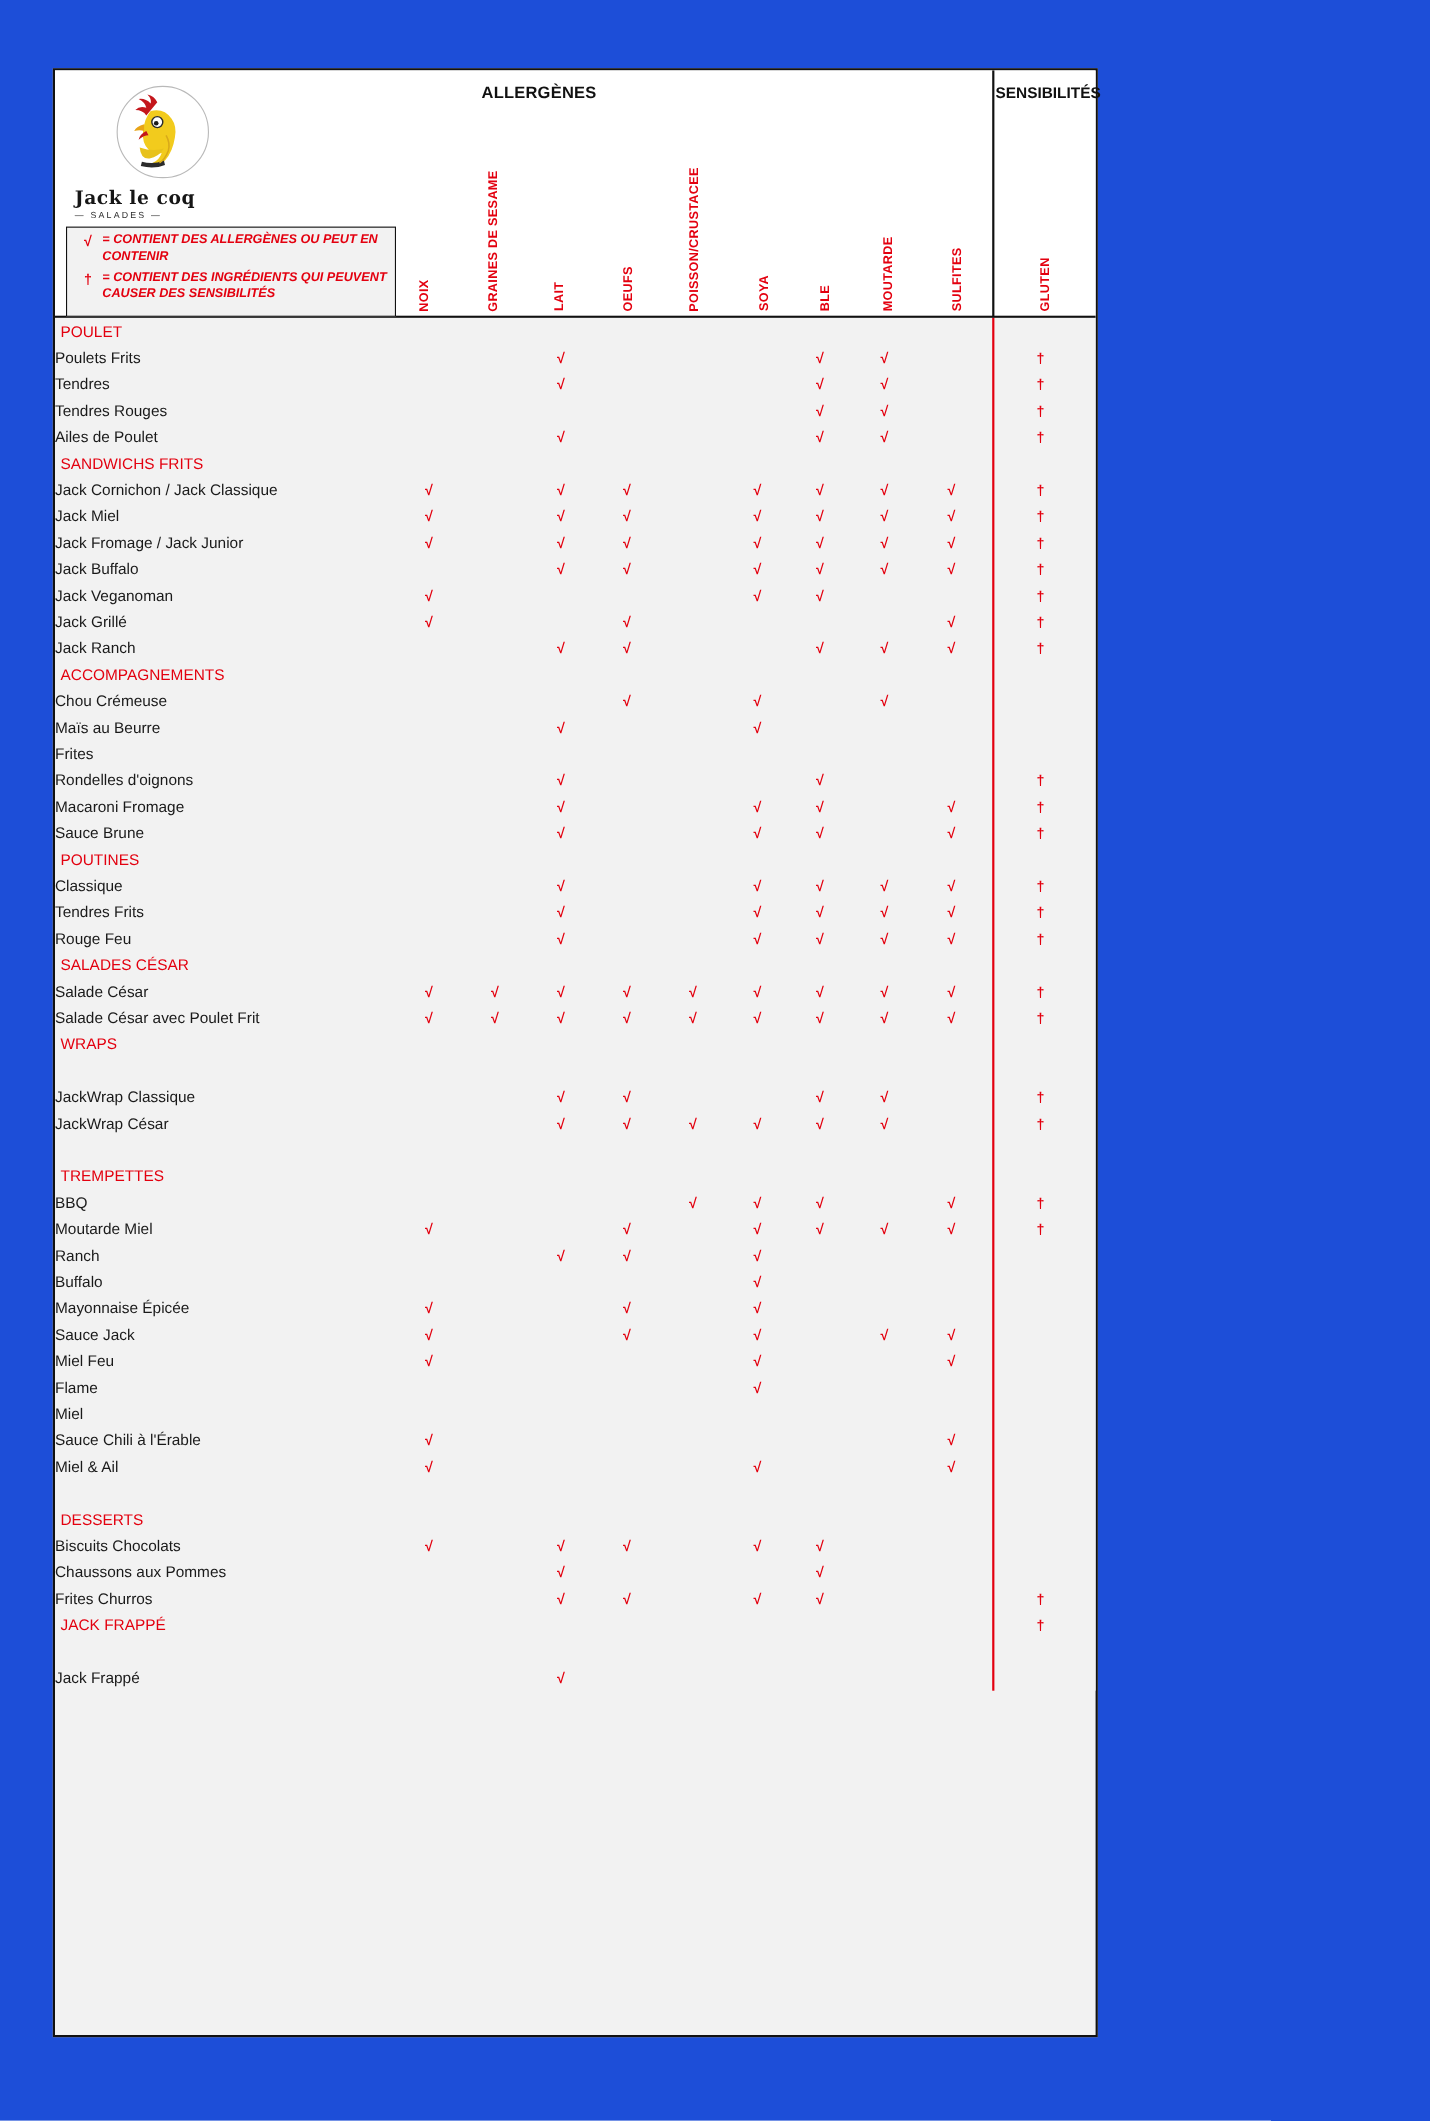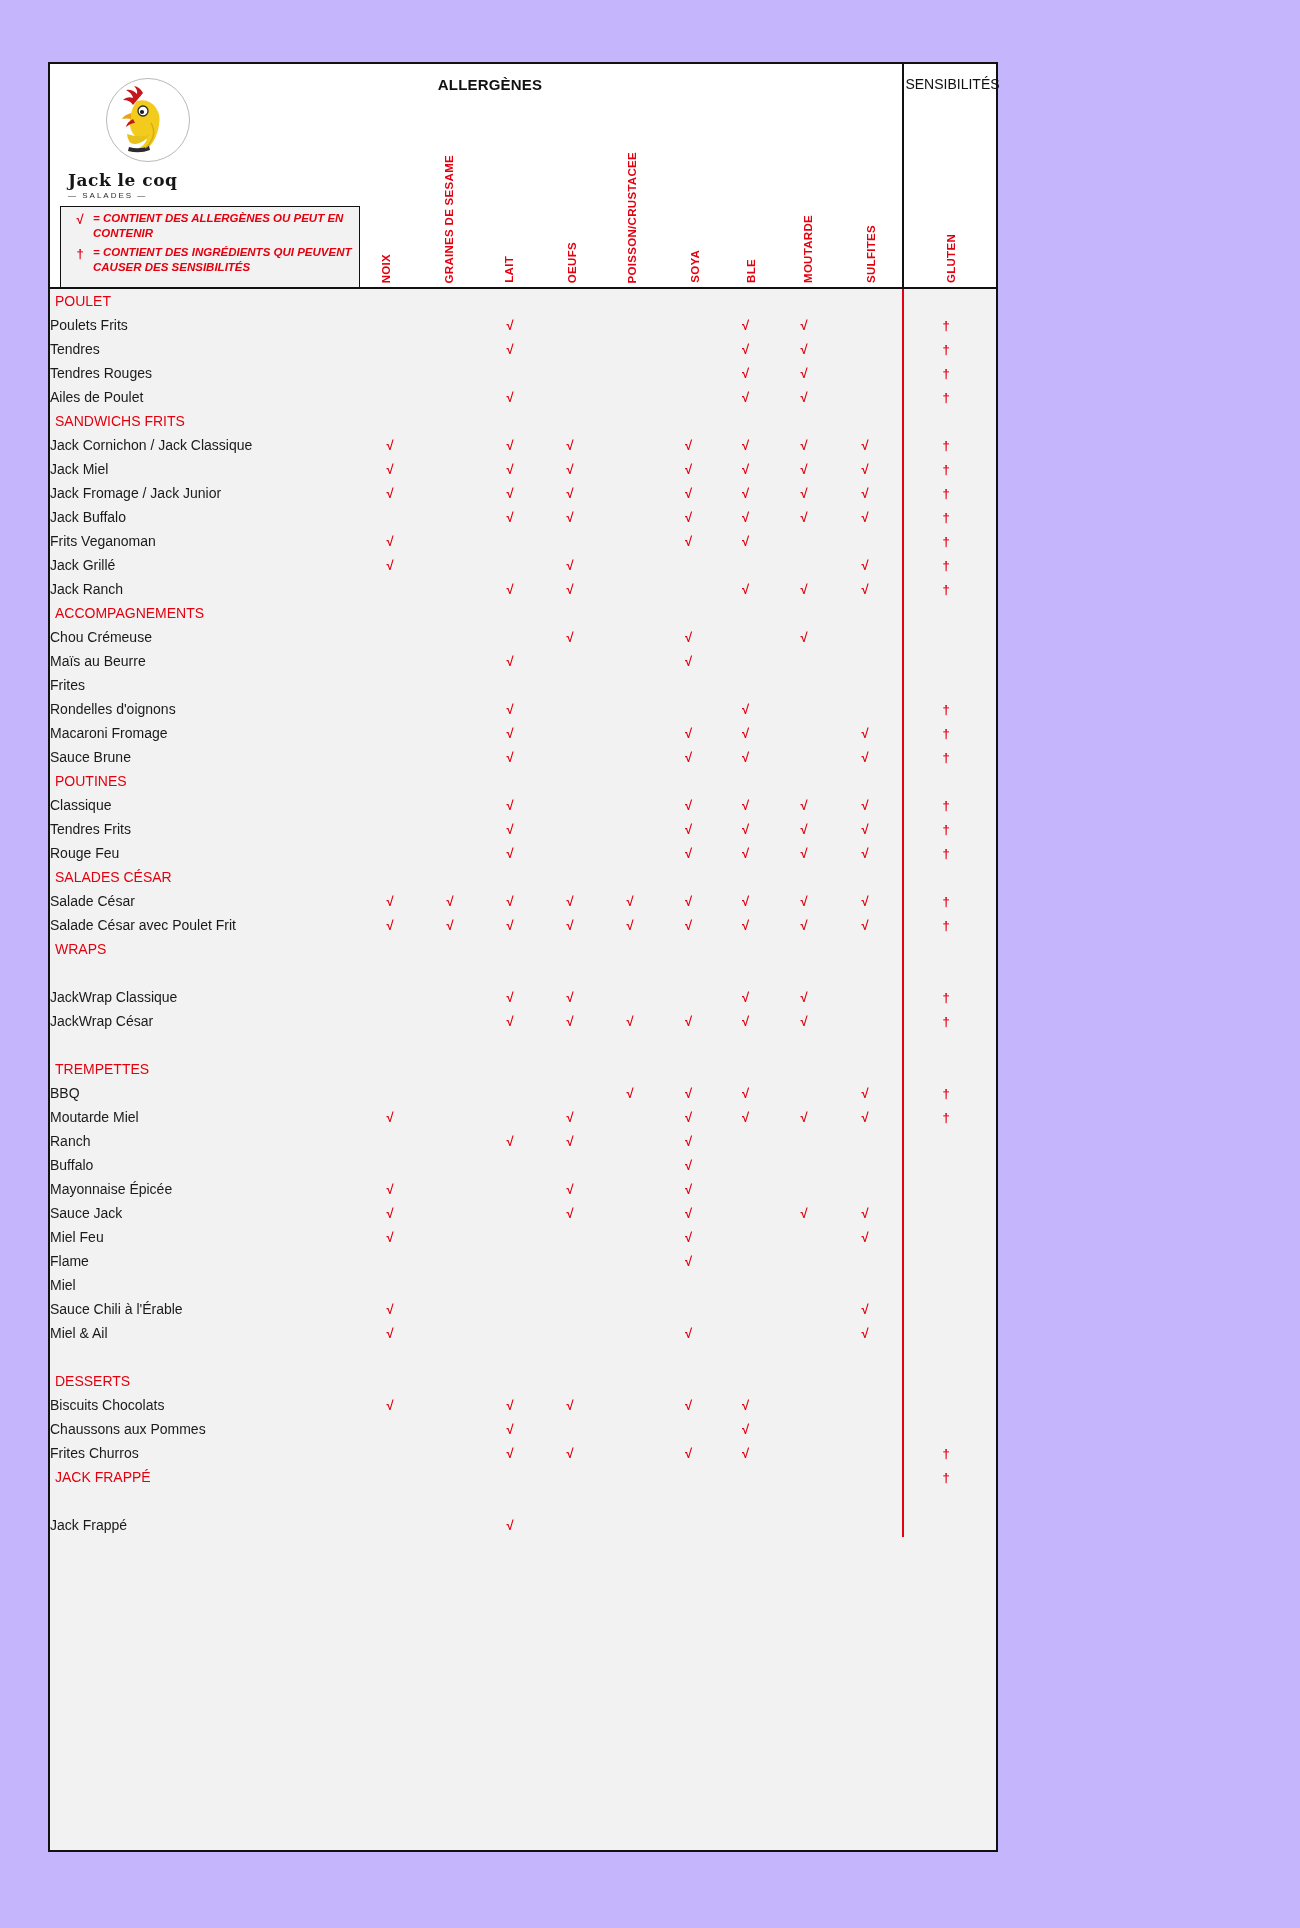--- a/index.html
+++ b/index.html
@@ -5,21 +5,21 @@
   * { box-sizing: border-box; }
   html, body {
     margin: 0; padding: 0;
     background: #ffffff;
     font-family: "Liberation Sans", sans-serif;
   }
   #page {
     position: relative;
     width: 1300px;
     height: 1928px;
-    background: #c4b5fd;
+    background: #1d4ed8;
     overflow: hidden;
   }
   .sheet {
     position: absolute;
     left: 48px; top: 62px;
     width: 950px;
     height: 1790px;
     border: 2px solid #111111;
     background: #f2f2f2;
   }
@@ -40,21 +40,21 @@
     font-weight: bold;
     color: #111;
     letter-spacing: .2px;
   }
   .band-title2 {
     position: absolute;
     left: 855px; top: 12px;
     width: 95px;
     text-align: center;
     font-size: 14px;
-    font-weight: normal;
+    font-weight: bold;
     color: #111;
   }
   .vline-sens-blk {
     position: absolute;
     left: 852px; top: 0; height: 225px;
     width: 2px; background: #111;
   }
 
   
   .logo-wrap {
@@ -358,21 +358,21 @@
               <td class="c-mark">√</td>
               <td class="c-mark">√</td>
               <td class="c-mark"></td>
               <td class="c-mark">√</td>
               <td class="c-mark">√</td>
               <td class="c-mark">√</td>
               <td class="c-mark">√</td>
               <td class="c-mark">†</td>
             </tr>
             <tr class="item">
-              <td class="c-label">Frits Veganoman</td>
+              <td class="c-label">Jack Veganoman</td>
               <td class="c-mark">√</td>
               <td class="c-mark"></td>
               <td class="c-mark"></td>
               <td class="c-mark"></td>
               <td class="c-mark"></td>
               <td class="c-mark">√</td>
               <td class="c-mark">√</td>
               <td class="c-mark"></td>
               <td class="c-mark"></td>
               <td class="c-mark">†</td>

